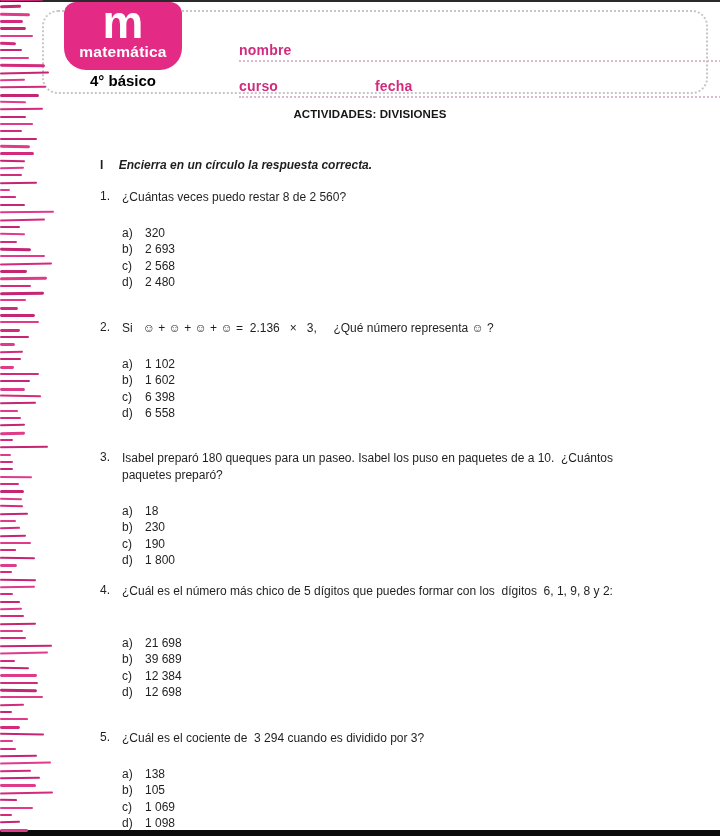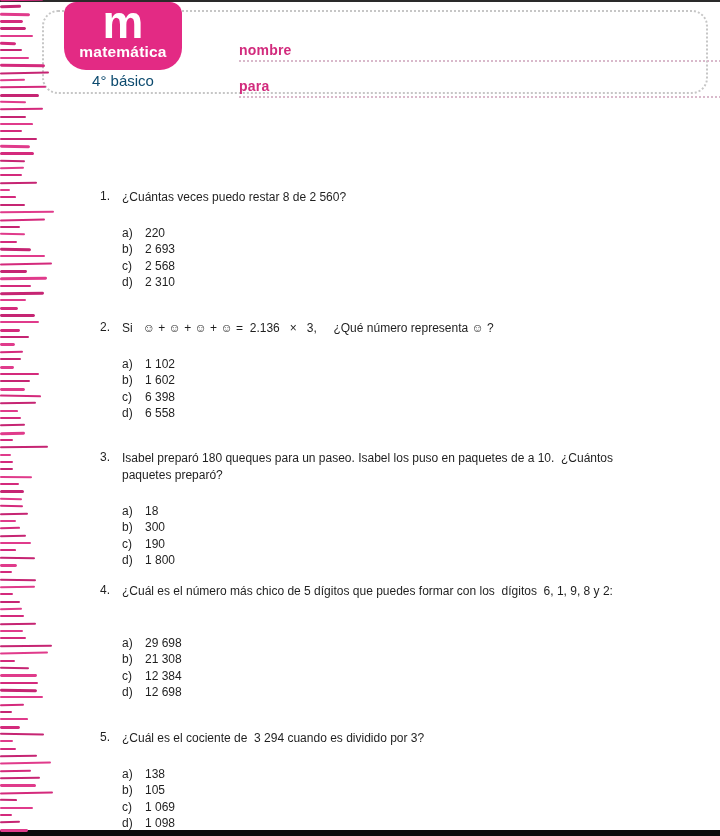--- a/index.html
+++ b/index.html
@@ -13,21 +13,21 @@
   .stroke{position:absolute;border-radius:2px;}
 
   
   .header-box{position:absolute;left:42px;top:10px;width:666px;height:84px;
               border:2px dotted #c6c6c6;border-radius:16px;box-sizing:border-box;}
   .logo{position:absolute;left:64px;top:2px;width:118px;height:68px;background:#e32a84;
         border-radius:12px 12px 22px 22px;z-index:4;text-align:center;}
   .logo-m{font-size:46px;font-weight:bold;color:#fff;line-height:40px;margin-top:0px;}
   .logo-subject{font-size:15.5px;font-weight:bold;color:#fff;letter-spacing:0.2px;margin-top:1px;}
   .logo-grade{position:absolute;left:64px;top:72px;width:118px;text-align:center;
-              color:#0c4a6e;font-size:15px;font-weight:normal;z-index:4;}
+              color:#000000;font-size:15px;font-weight:bold;z-index:4;}
 
   .fields{position:absolute;left:195px;top:14px;width:498px;}
   .field-row{position:relative;display:flex;align-items:flex-end;}
   .row1{height:34px;}
   .row2{height:36px;}
   .seg{border-bottom:2px dotted #d9b9cb;display:flex;align-items:flex-end;}
   .seg1{width:136px;}
   .seg2{flex:1;}
   .field-label{color:#d22b7d;font-size:14px;font-weight:bold;line-height:17px;
                padding-bottom:1px;letter-spacing:0.2px;}
@@ -172,56 +172,64 @@
       <div class="stroke" style="top: 821.2px; left: 0px; width: 20.1336px; height: 2px; background: rgb(198, 37, 115); transform: rotate(-1.10027deg);"></div>
       <div class="stroke" style="top: 828.55px; left: 0px; width: 27.9787px; height: 3px; background: rgb(224, 59, 139); transform: rotate(-0.333191deg);"></div>
     </div>
 
   <div class="header-box">
     <div class="fields">
       <div class="field-row row1 seg">
         <span class="field-label">nombre</span>
       </div>
       <div class="field-row row2">
+        <span class="seg seg1">
+          <span class="field-label">curso</span>
+        </span>
         <span class="seg seg2">
-          <span class="field-label">para</span>
+          <span class="field-label">fecha</span>
         </span>
       </div>
     </div>
   </div>
 
   <div class="logo">
     <div class="logo-m">m</div>
     <div class="logo-subject">matemática</div>
   </div>
   <div class="logo-grade">4° básico</div>
 
-
+  <div class="title">ACTIVIDADES: DIVISIONES</div>
+
+  <div class="section">
+    <span class="sec-num">I</span>
+    <span class="sec-text">Encierra en un círculo la respuesta correcta.</span>
+  </div>
 
   <div id="questions">
       <div class="qtextblock qt0">
         <span class="qnum">1.</span>
         <span class="qtext">¿Cuántas veces puedo restar 8 de 2 560?</span>
       </div>
       <div class="qoptions qo0">
         <div class="option">
           <span class="letter">a)</span>
-          <span class="value">220</span>
+          <span class="value">320</span>
         </div>
         <div class="option">
           <span class="letter">b)</span>
           <span class="value">2 693</span>
         </div>
         <div class="option">
           <span class="letter">c)</span>
           <span class="value">2 568</span>
         </div>
         <div class="option">
           <span class="letter">d)</span>
-          <span class="value">2 310</span>
+          <span class="value">2 480</span>
         </div>
       </div>
       <div class="qtextblock qt1">
         <span class="qnum">2.</span>
         <span class="qtext">Si &nbsp; ☺ + ☺ + ☺ + ☺ = &nbsp;2.136 &nbsp; × &nbsp; 3, &nbsp; &nbsp; ¿Qué número representa ☺ ?</span>
       </div>
       <div class="qoptions qo1">
         <div class="option">
           <span class="letter">a)</span>
           <span class="value">1 102</span>
@@ -244,43 +252,43 @@
         <span class="qtext">Isabel preparó 180 queques para un paseo. Isabel los puso en paquetes de a 10. &nbsp;¿Cuántos
 paquetes preparó?</span>
       </div>
       <div class="qoptions qo2">
         <div class="option">
           <span class="letter">a)</span>
           <span class="value">18</span>
         </div>
         <div class="option">
           <span class="letter">b)</span>
-          <span class="value">300</span>
+          <span class="value">230</span>
         </div>
         <div class="option">
           <span class="letter">c)</span>
           <span class="value">190</span>
         </div>
         <div class="option">
           <span class="letter">d)</span>
           <span class="value">1 800</span>
         </div>
       </div>
       <div class="qtextblock qt3">
         <span class="qnum">4.</span>
         <span class="qtext">¿Cuál es el número más chico de 5 dígitos que puedes formar con los &nbsp;dígitos &nbsp;6, 1, 9, 8 y 2:</span>
       </div>
       <div class="qoptions qo3">
         <div class="option">
           <span class="letter">a)</span>
-          <span class="value">29 698</span>
-        </div>
-        <div class="option">
-          <span class="letter">b)</span>
-          <span class="value">21 308</span>
+          <span class="value">21 698</span>
+        </div>
+        <div class="option">
+          <span class="letter">b)</span>
+          <span class="value">39 689</span>
         </div>
         <div class="option">
           <span class="letter">c)</span>
           <span class="value">12 384</span>
         </div>
         <div class="option">
           <span class="letter">d)</span>
           <span class="value">12 698</span>
         </div>
       </div>

